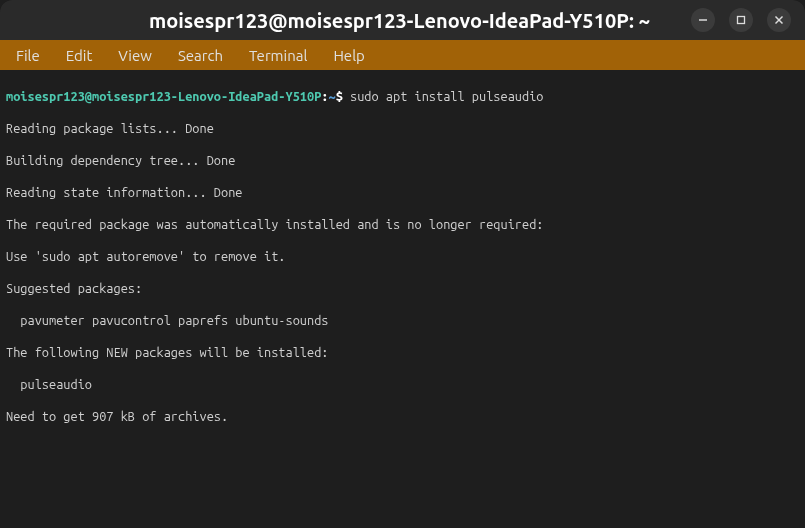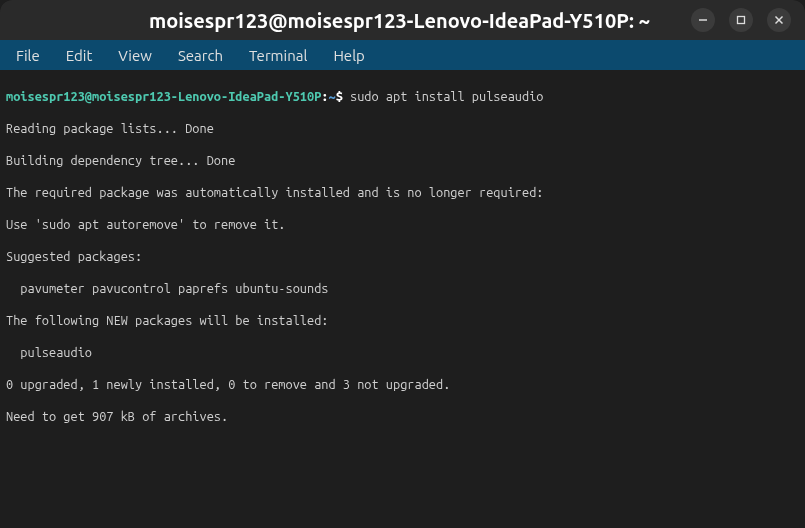--- a/index.html
+++ b/index.html
@@ -40,21 +40,21 @@
       border-radius: 50%;
       background: #3b3b3b;
       display: flex;
       align-items: center;
       justify-content: center;
       cursor: pointer;
     }
     .win-btn.close { background: #3b3b3b; }
     .win-btn svg { width: 10px; height: 10px; }
     .menubar {
-      background: #0c4a6e;
+      background: #a16207;
       height: 30px;
       display: flex;
       align-items: center;
       padding: 0 4px;
       gap: 2px;
     }
     .menu-item {
       color: #e0e0e0;
       font-size: 15px;
       padding: 4px 12px;
@@ -115,27 +115,27 @@
   <div class="menu-item">View</div>
   <div class="menu-item">Search</div>
   <div class="menu-item">Terminal</div>
   <div class="menu-item">Help</div>
 </div>
 
 <div class="terminal">
 <span class="termline"><span class="prompt-user">moisespr123@moisespr123-Lenovo-IdeaPad-Y510P</span><span class="prompt-sep">:</span><span class="prompt-path">~</span><span class="prompt-sep">$</span> <span class="cmd">sudo apt install pulseaudio</span></span>
 <span class="termline">Reading package lists... Done</span>
 <span class="termline">Building dependency tree... Done</span>
+<span class="termline">Reading state information... Done</span>
 <span class="termline">The required package was automatically installed and is no longer required:</span>
 <span class="termline">Use 'sudo apt autoremove' to remove it.</span>
 <span class="termline">Suggested packages:</span>
 <span class="termline">  pavumeter pavucontrol paprefs ubuntu-sounds</span>
 <span class="termline">The following NEW packages will be installed:</span>
 <span class="termline">  pulseaudio</span>
-<span class="termline">0 upgraded, 1 newly installed, 0 to remove and 3 not upgraded.</span>
 <span class="termline">Need to get 907 kB of archives.</span>
 
 
 
 
 
 
 
 
 

